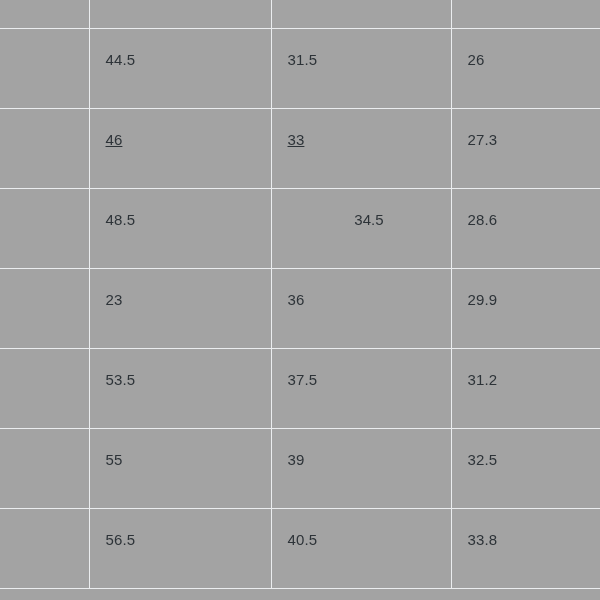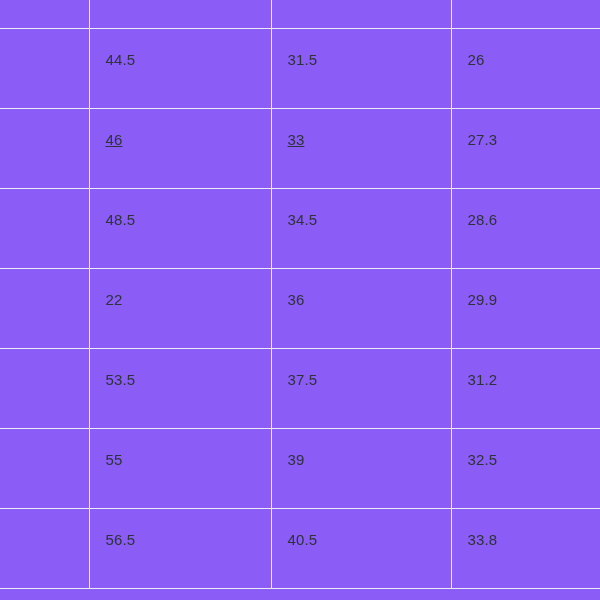--- a/index.html
+++ b/index.html
@@ -50,21 +50,21 @@
   .sheet-table td.col-a     { width: 182px; }
   .sheet-table td.col-b     { width: 180px; }
   .sheet-table td.col-c     { width: 209px; border-right: none; }
 
   
   .sheet-table tr.row-partial td { padding-top: 0; }
 </style>
 </head>
 <body>
 
-<div id="screenshot-root" style="background: #8b5cf6;">
+<div id="screenshot-root" style="background: #a3a3a3;">
   <table class="sheet-table">
     <tbody>
 
     <tr class="row-partial">
           <td class="col-label" style="color: rgb(45, 51, 56); border-bottom-color: rgb(235, 237, 239); border-right-color: rgb(235, 237, 239);"></td>
           <td class="col-a" style="color: rgb(45, 51, 56); border-bottom-color: rgb(235, 237, 239); border-right-color: rgb(235, 237, 239);"></td>
           <td class="col-b" style="color: rgb(45, 51, 56); border-bottom-color: rgb(235, 237, 239); border-right-color: rgb(235, 237, 239);"></td>
           <td class="col-c" style="color: rgb(45, 51, 56); border-bottom-color: rgb(235, 237, 239);"></td>
         </tr>
         <tr>
@@ -75,26 +75,26 @@
         </tr>
         <tr>
           <td class="col-label" style="color: rgb(45, 51, 56); border-bottom-color: rgb(235, 237, 239); border-right-color: rgb(235, 237, 239);"></td>
           <td class="col-a" style="color: rgb(45, 51, 56); border-bottom-color: rgb(235, 237, 239); border-right-color: rgb(235, 237, 239); text-decoration: underline;">46</td>
           <td class="col-b" style="color: rgb(45, 51, 56); border-bottom-color: rgb(235, 237, 239); border-right-color: rgb(235, 237, 239); text-decoration: underline;">33</td>
           <td class="col-c" style="color: rgb(45, 51, 56); border-bottom-color: rgb(235, 237, 239);">27.3</td>
         </tr>
         <tr>
           <td class="col-label" style="color: rgb(45, 51, 56); border-bottom-color: rgb(235, 237, 239); border-right-color: rgb(235, 237, 239);"></td>
           <td class="col-a" style="color: rgb(45, 51, 56); border-bottom-color: rgb(235, 237, 239); border-right-color: rgb(235, 237, 239); margin-left: 36px;">48.5</td>
-          <td class="col-b" style="color: rgb(45, 51, 56); border-bottom-color: rgb(235, 237, 239); border-right-color: rgb(235, 237, 239);">34.5</td>
+          <td class="col-b" style="color: rgb(45, 51, 56); border-bottom-color: rgb(235, 237, 239); border-right-color: rgb(235, 237, 239); text-align: center;">34.5</td>
           <td class="col-c" style="color: rgb(45, 51, 56); border-bottom-color: rgb(235, 237, 239);">28.6</td>
         </tr>
         <tr>
           <td class="col-label" style="color: rgb(45, 51, 56); border-bottom-color: rgb(235, 237, 239); border-right-color: rgb(235, 237, 239);"></td>
-          <td class="col-a" style="color: rgb(45, 51, 56); border-bottom-color: rgb(235, 237, 239); border-right-color: rgb(235, 237, 239);">22</td>
+          <td class="col-a" style="color: rgb(45, 51, 56); border-bottom-color: rgb(235, 237, 239); border-right-color: rgb(235, 237, 239);">23</td>
           <td class="col-b" style="color: rgb(45, 51, 56); border-bottom-color: rgb(235, 237, 239); border-right-color: rgb(235, 237, 239); margin-left: 8px;">36</td>
           <td class="col-c" style="color: rgb(45, 51, 56); border-bottom-color: rgb(235, 237, 239);">29.9</td>
         </tr>
         <tr>
           <td class="col-label" style="color: rgb(45, 51, 56); border-bottom-color: rgb(235, 237, 239); border-right-color: rgb(235, 237, 239);"></td>
           <td class="col-a" style="color: rgb(45, 51, 56); border-bottom-color: rgb(235, 237, 239); border-right-color: rgb(235, 237, 239);">53.5</td>
           <td class="col-b" style="color: rgb(45, 51, 56); border-bottom-color: rgb(235, 237, 239); border-right-color: rgb(235, 237, 239);">37.5</td>
           <td class="col-c" style="color: rgb(45, 51, 56); border-bottom-color: rgb(235, 237, 239);">31.2</td>
         </tr>
         <tr>

